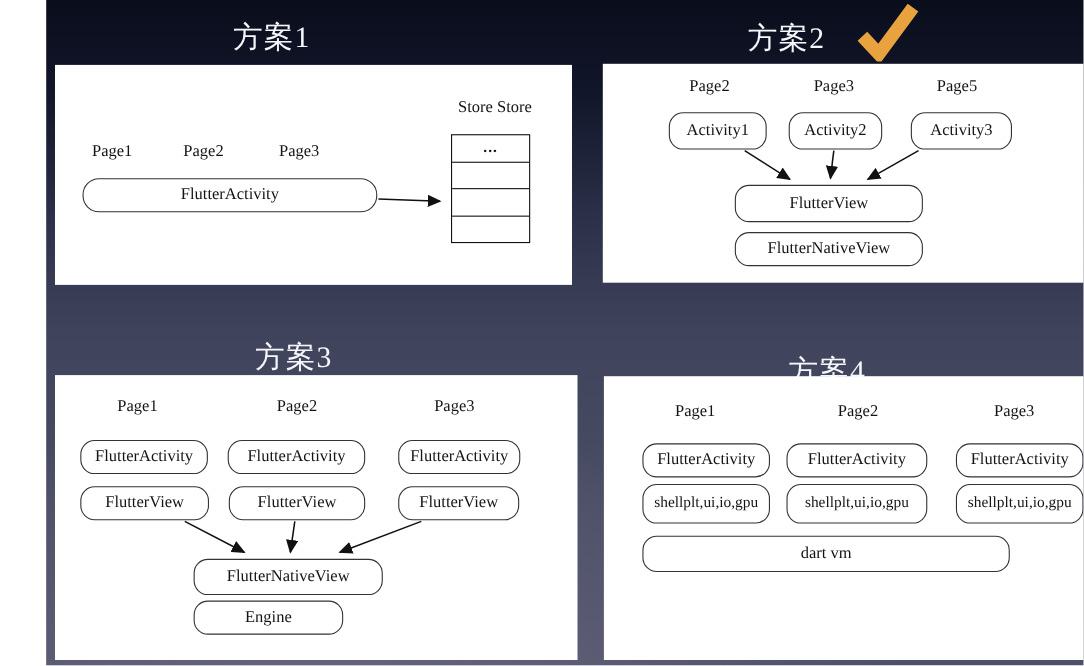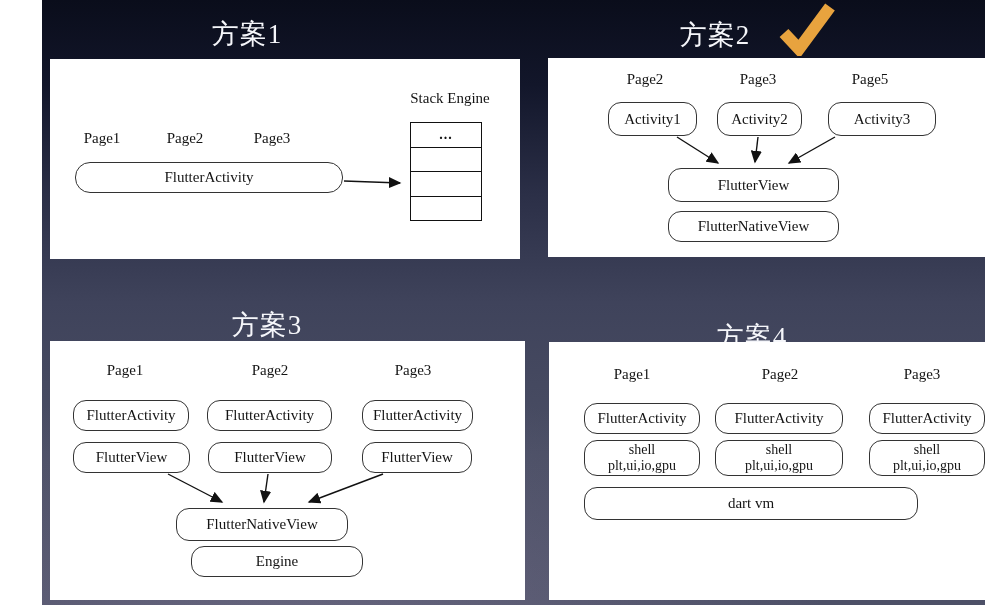--- a/index.html
+++ b/index.html
@@ -19,21 +19,21 @@
   .lbl {
     position:absolute; transform:translateX(-50%);
     font-size:15px; color:#141414; white-space:nowrap;text-align:right;
   }
   .box {
     position:absolute; box-sizing:border-box;
     background:#ffffff; border:1.5px solid #333;
     border-radius:13px; display:flex; align-items:center; justify-content:center;
     font-size:15px; color:#141414; text-align:left;
   }
-  .box.twoline { flex-direction:column; font-size:14px; line-height:16px; padding:1px 0; }
+  .box.twoline { flex-direction:row; font-size:14px; line-height:16px; padding:1px 0; }
   .stacktable {
     position:absolute; box-sizing:border-box; border:1.5px solid #111;
     display:flex; flex-direction:column; background:#fff;
   }
   .srow {
     flex:1; box-sizing:border-box; border-top:1.5px solid #111;
     display:flex; align-items:center; justify-content:center;
     font-size:14px; font-weight:bold; color:#111; letter-spacing:1px;
   }
   .srow:first-child { border-top:none; }
@@ -48,21 +48,21 @@
   <div class="title" style="left:205px; top:16px;">方案1</div>
   <div class="title" style="left:673px; top:17px;">方案2</div>
   <div class="title" style="left:225px; top:307px;">方案3</div>
   <div class="title" style="left:710px; top:319px;">方案4</div>
 
   <svg class="check" style="left:734px; top:0px;" width="62" height="56" viewBox="0 0 62 56">
     <polyline points="8,33 23,49 54,7" fill="none" stroke-width="12" stroke-linecap="butt" stroke-linejoin="miter" stroke="#E8A33E"></polyline>
   </svg>
 
   <div class="panel" style="left:8px; top:59px; width:470px; height:200px;">
-    <div class="lbl" style="left:400px; top:31px;">Stack Engine</div>
+    <div class="lbl" style="left:400px; top:31px;">Store Store</div>
 
     <div class="stacktable" style="left:360px; top:63px; width:72px; height:99px;">
       <div class="srow">...</div>
       <div class="srow"></div>
       <div class="srow"></div>
       <div class="srow"></div>
     </div>
 
     <div class="lbl" style="left:52px;  top:71px;">Page1</div>
     <div class="lbl" style="left:135px; top:71px;">Page2</div>
@@ -80,21 +80,21 @@
     </svg>
   </div>
 
   <div class="panel" style="left:506px; top:58px; width:468px; height:199px;">
     <div class="lbl" style="left:97px;  top:13px;">Page2</div>
     <div class="lbl" style="left:210px; top:13px;">Page3</div>
     <div class="lbl" style="left:322px; top:13px;">Page5</div>
 
     <div class="box" style="left:60px;  top:44px; width:89px; height:34px;">Activity1</div>
     <div class="box" style="left:169px; top:44px; width:85px; height:34px;">Activity2</div>
-    <div class="box" style="left:280px; top:44px; width:108px; height:34px;">Activity3</div>
+    <div class="box" style="left:280px; top:44px; width:92px; height:34px;">Activity3</div>
 
     <div class="box" style="left:120px; top:110px; width:171px; height:34px;">FlutterView</div>
     <div class="box" style="left:120px; top:153px; width:171px; height:31px;">FlutterNativeView</div>
 
     <svg class="arrows" width="468" height="199">
       <defs>
         <marker id="ah2" markerWidth="10" markerHeight="8" refX="8" refY="4" orient="auto">
           <path d="M0,0 L9,4 L0,8 z" fill="#111"></path>
         </marker>
       </defs>
@@ -111,21 +111,21 @@
 
     <div class="box" style="left:23px;  top:59px; width:116px; height:31px;">FlutterActivity</div>
     <div class="box" style="left:157px; top:59px; width:125px; height:31px;">FlutterActivity</div>
     <div class="box" style="left:312px; top:59px; width:111px; height:31px;">FlutterActivity</div>
 
     <div class="box" style="left:23px;  top:101px; width:117px; height:31px;">FlutterView</div>
     <div class="box" style="left:158px; top:101px; width:124px; height:31px;">FlutterView</div>
     <div class="box" style="left:312px; top:101px; width:110px; height:31px;">FlutterView</div>
 
     <div class="box" style="left:126px; top:167px; width:172px; height:33px;">FlutterNativeView</div>
-    <div class="box" style="left:141px; top:205px; width:172px; height:31px;">Engine</div>
+    <div class="box" style="left:126px; top:205px; width:136px; height:31px;">Engine</div>
 
     <svg class="arrows" width="475" height="259">
       <defs>
         <marker id="ah3" markerWidth="10" markerHeight="8" refX="8" refY="4" orient="auto">
           <path d="M0,0 L9,4 L0,8 z" fill="#111"></path>
         </marker>
       </defs>
       <line x1="118" y1="133" x2="172" y2="161" stroke="#111" stroke-width="1.4" marker-end="url(#ah3)"></line>
       <line x1="218" y1="133" x2="214" y2="161" stroke="#111" stroke-width="1.4" marker-end="url(#ah3)"></line>
       <line x1="333" y1="133" x2="259" y2="161" stroke="#111" stroke-width="1.4" marker-end="url(#ah3)"></line>

